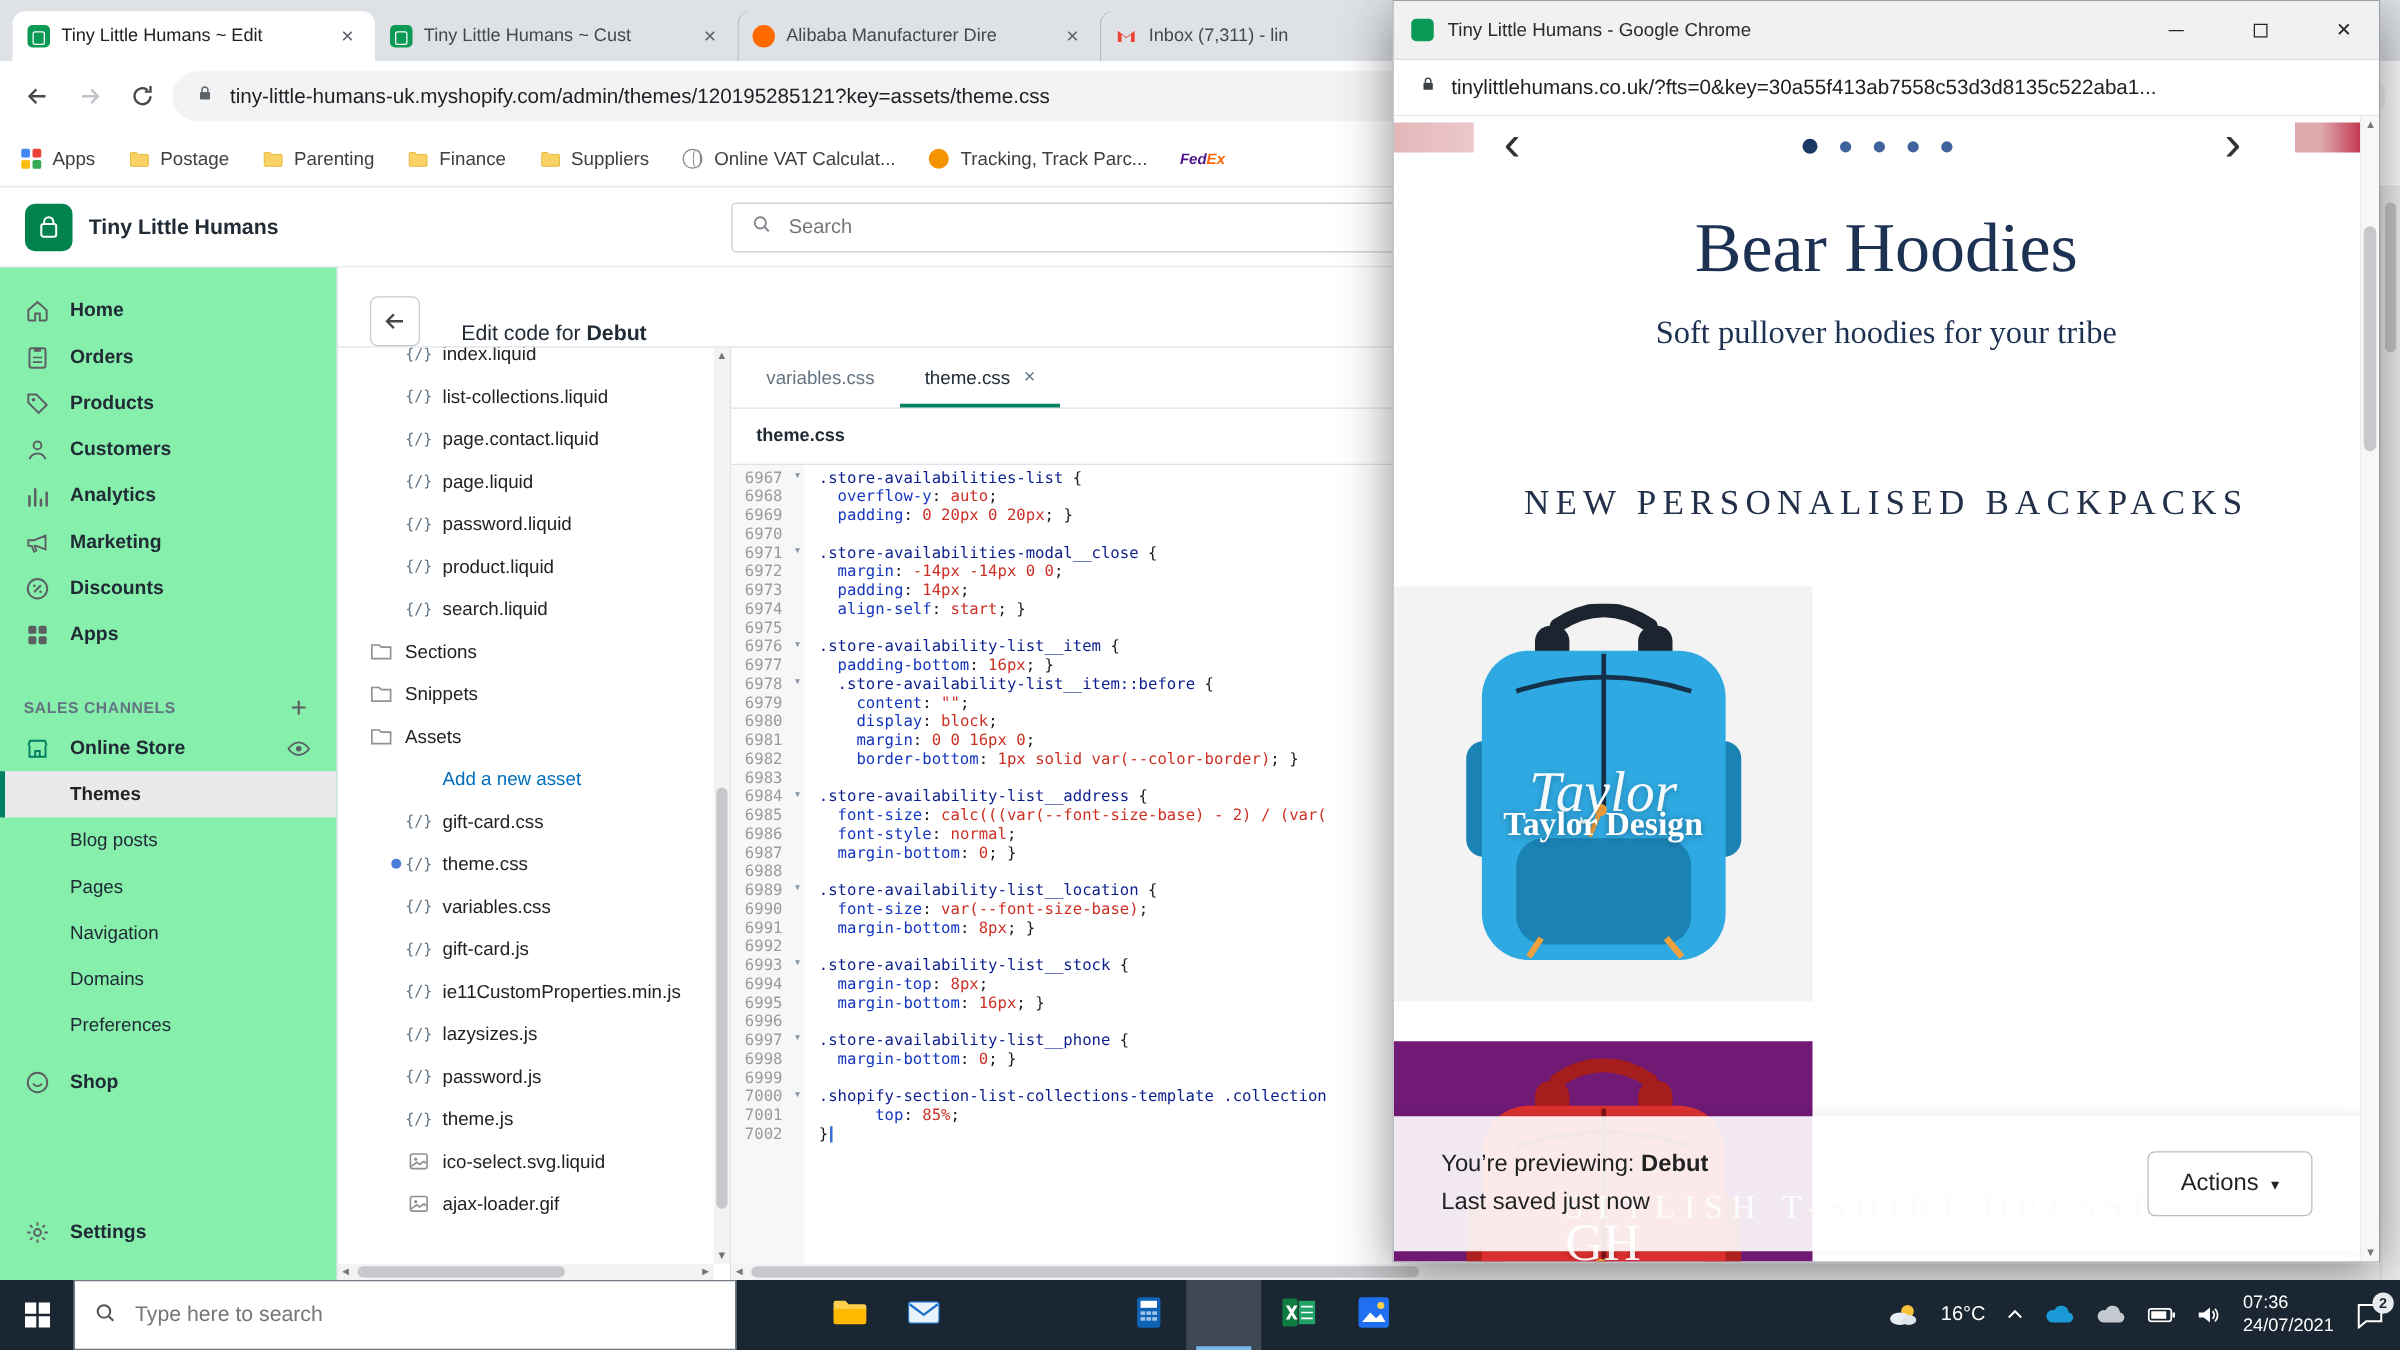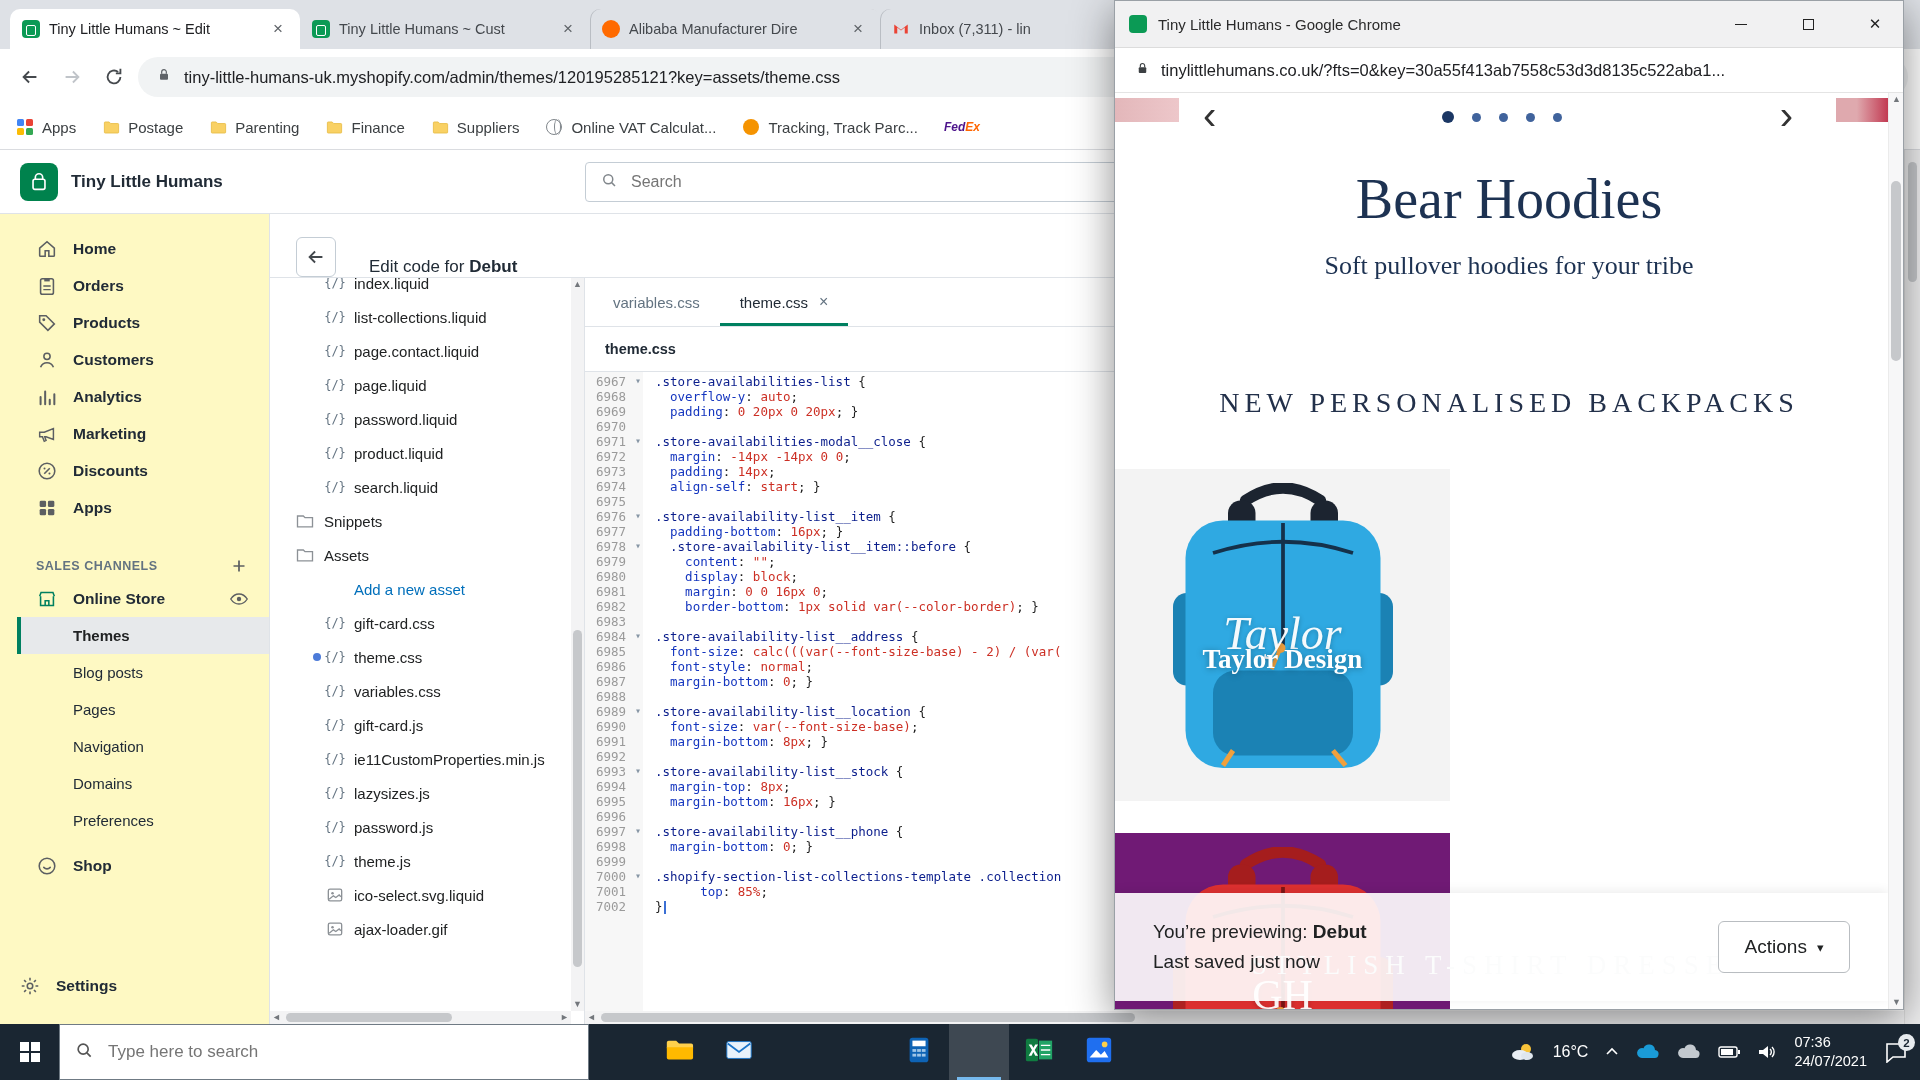--- a/index.html
+++ b/index.html
@@ -40,21 +40,21 @@
 
   
   #admin-header{height:64px;background:#fff;border-bottom:1px solid #dfe3e8;display:flex;align-items:center;padding:0 20px;position:relative;}
   #shop-logo{width:38px;height:38px;border-radius:8px;background:#00824d;display:grid;place-items:center;}
   #shop-logo svg{width:22px;height:22px;}
   #store-name{margin-left:13px;font-size:17px;font-weight:bold;color:#212b36;}
   #admin-search{position:absolute;left:585px;width:860px;height:40px;border:1px solid #c4cdd5;border-radius:4px;background:#fff;display:flex;align-items:center;gap:11px;padding:0 14px;}
   #admin-search input{border:none;outline:none;font-size:16px;color:#637381;width:100%;background:transparent;font-family:inherit;}
 
   #admin-body{position:absolute;top:214px;left:0;right:0;bottom:0;display:flex;}
-  #sidebar{width:270px;background:#fef9c3;border-right:1px solid #dfe3e8;padding-top:16px;position:relative;flex:0 0 auto;padding-left:17px;}
+  #sidebar{width:270px;background:#86efac;border-right:1px solid #dfe3e8;padding-top:16px;position:relative;flex:0 0 auto;}
   .side-item{height:37px;display:flex;align-items:center;gap:15px;padding:0 19px;font-size:15.5px;color:#212b36;font-weight:600;}
   .s-icon{width:22px;height:22px;flex:0 0 auto;}
   .s-icon svg{width:22px;height:22px;display:block;}
   .side-sec{margin-top:26px;height:28px;display:flex;align-items:center;justify-content:space-between;padding:0 19px;font-size:12.5px;letter-spacing:.5px;color:#637381;font-weight:bold;}
   .side-sub{height:37px;display:flex;align-items:center;padding-left:56px;font-size:15px;color:#212b36;position:relative;}
   .side-sub.active{background:#e7e9eb;font-weight:bold;color:#202223;}
   .side-sub.active::before{content:"";position:absolute;left:0;top:0;bottom:0;width:4px;background:#008060;}
   .row-spread{display:flex;align-items:center;}
   .row-spread .s-label{flex:1;}
   #side-settings{position:absolute;left:0;right:0;bottom:20px;}
@@ -479,20 +479,29 @@
                 </div>
                 <div class="tree-item" style="padding-left: 40px;">
                   <span class="dot-slot"></span>
                   <span class="t-icon code-glyph">{/}</span>
                   <span>product.liquid</span>
                 </div>
                 <div class="tree-item" style="padding-left: 40px;">
                   <span class="dot-slot"></span>
                   <span class="t-icon code-glyph">{/}</span>
                   <span>search.liquid</span>
+                </div>
+                <div class="tree-item" style="padding-left: 10px;">
+                  <span class="dot-slot"></span>
+                  <span class="t-icon">
+                    <svg viewBox="0 0 24 24">
+                      <path d="M3 6h7l2 2h9v11H3z" fill="none" stroke="#8c9196" stroke-width="1.6"></path>
+                    </svg>
+                  </span>
+                  <span>Sections</span>
                 </div>
                 <div class="tree-item" style="padding-left: 10px;">
                   <span class="dot-slot"></span>
                   <span class="t-icon">
                     <svg viewBox="0 0 24 24">
                       <path d="M3 6h7l2 2h9v11H3z" fill="none" stroke="#8c9196" stroke-width="1.6"></path>
                     </svg>
                   </span>
                   <span>Snippets</span>
                 </div>

